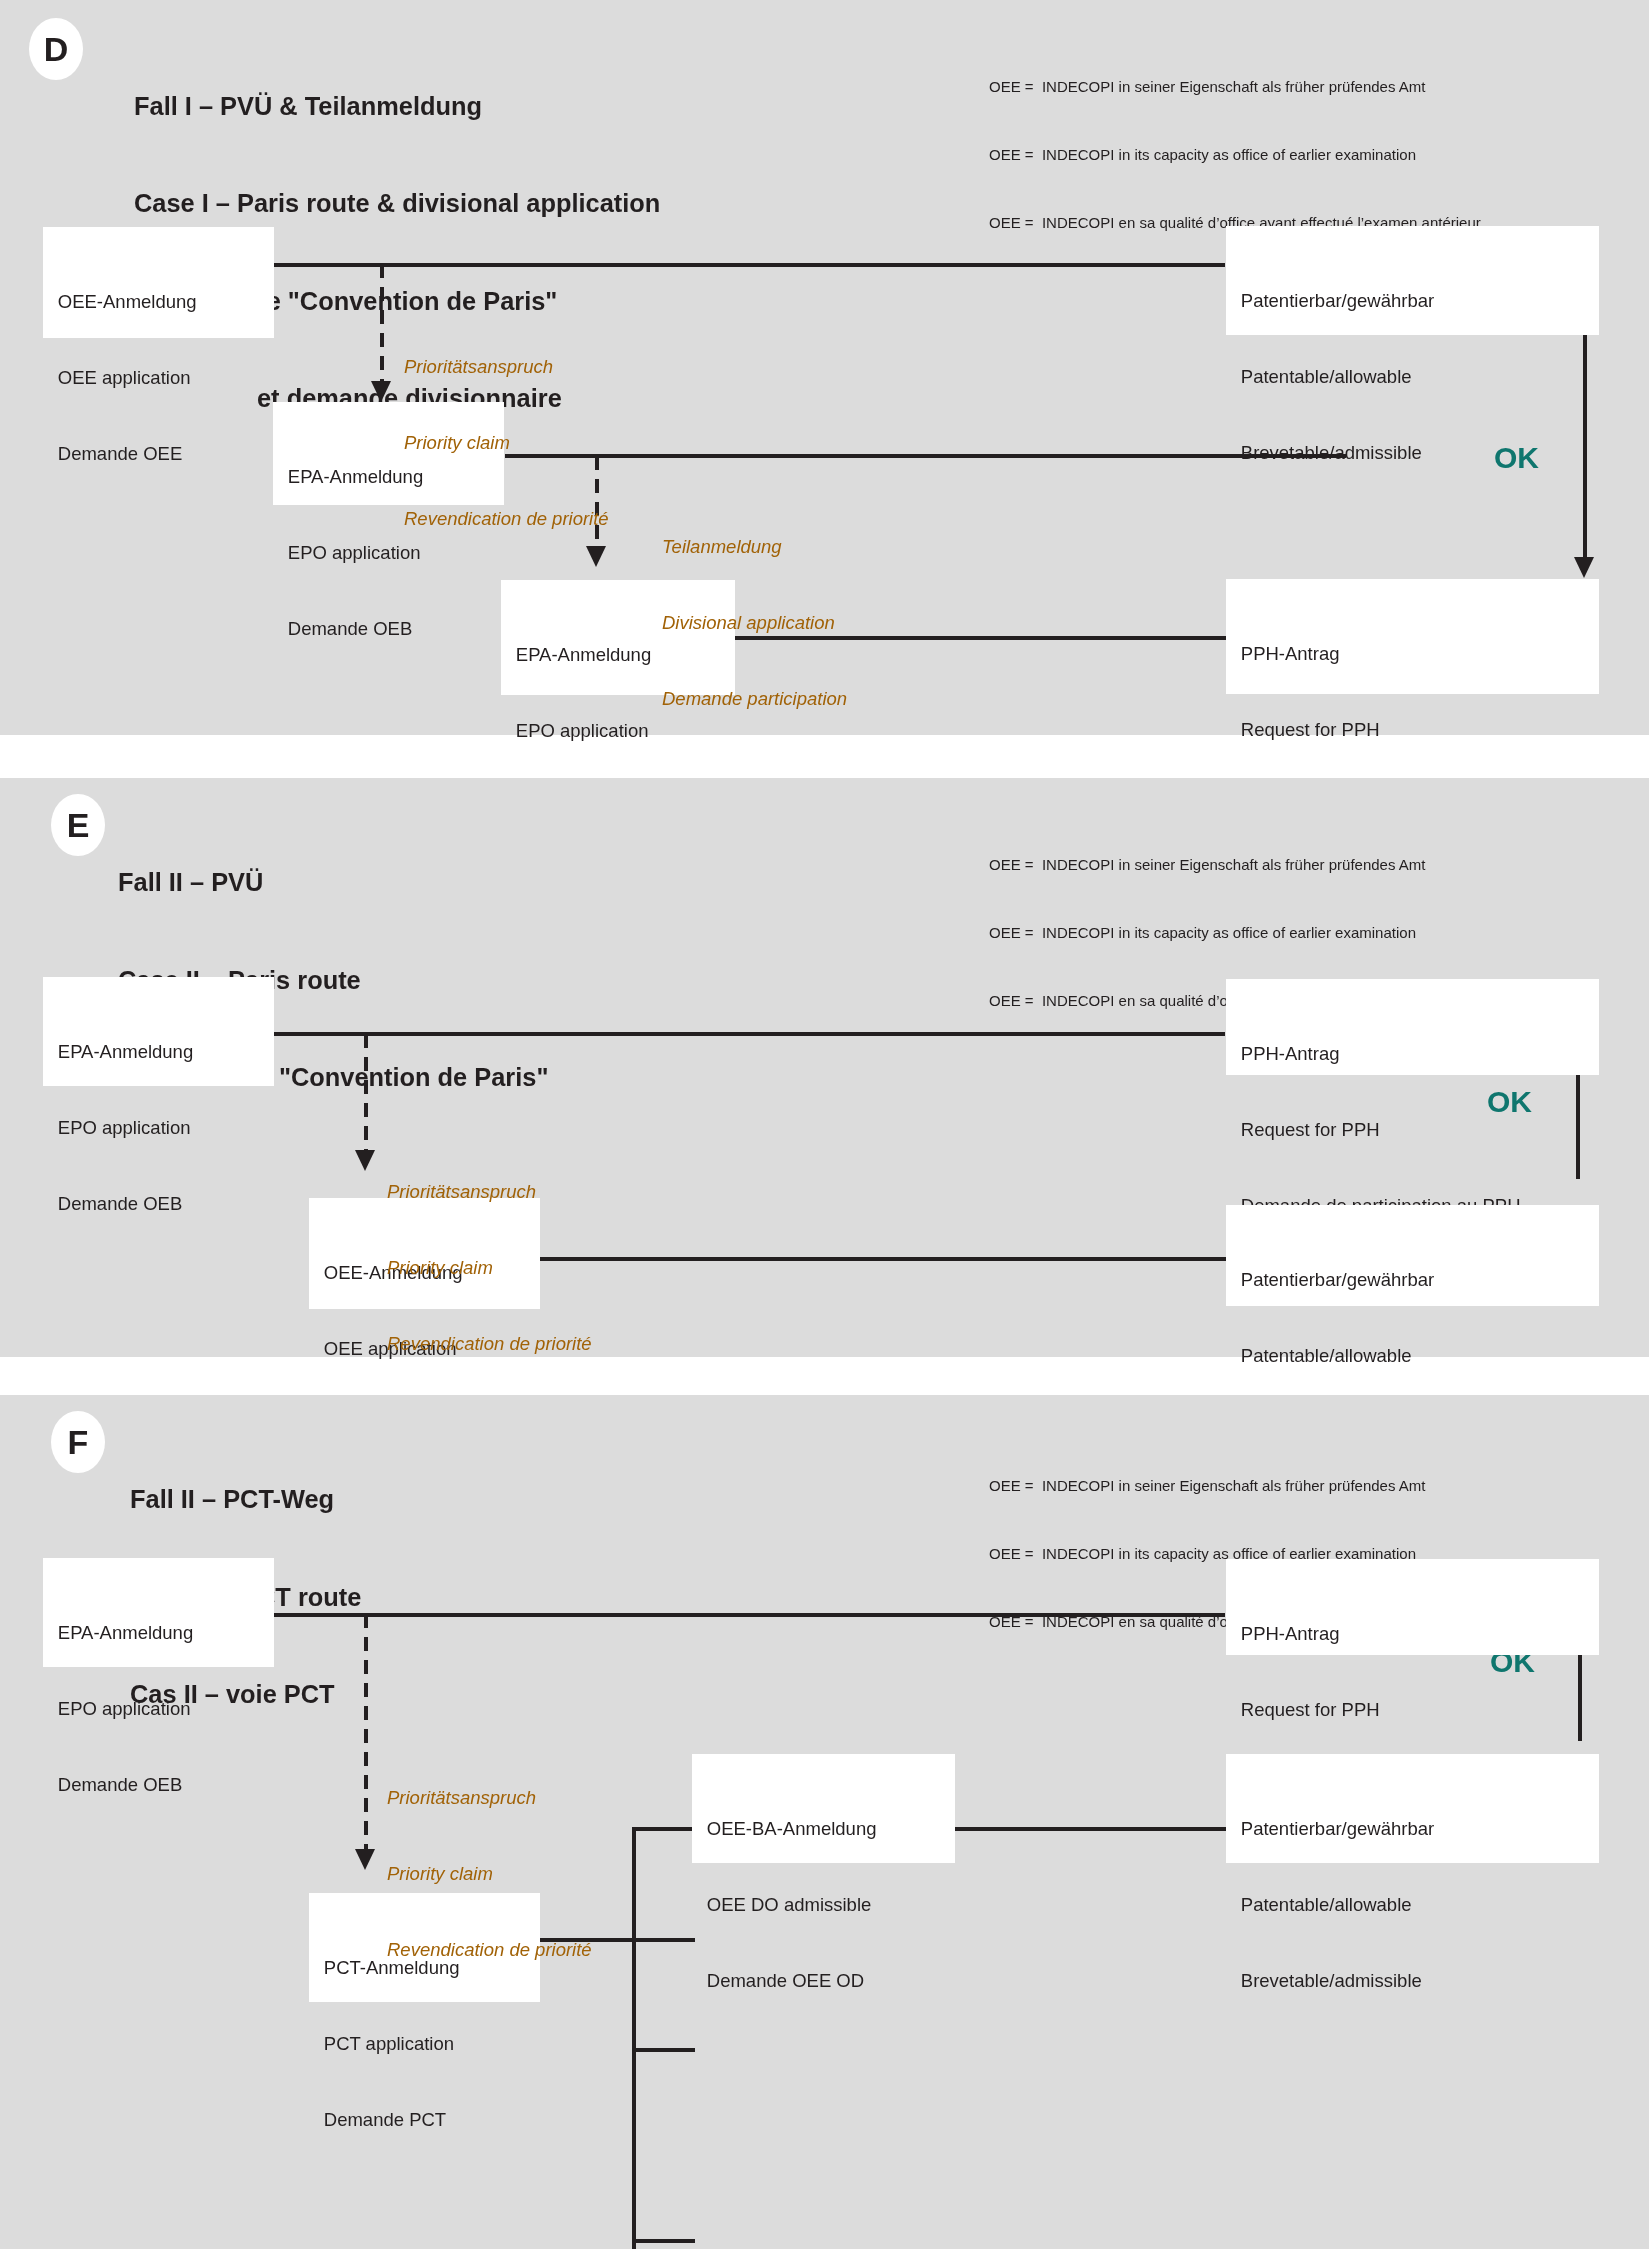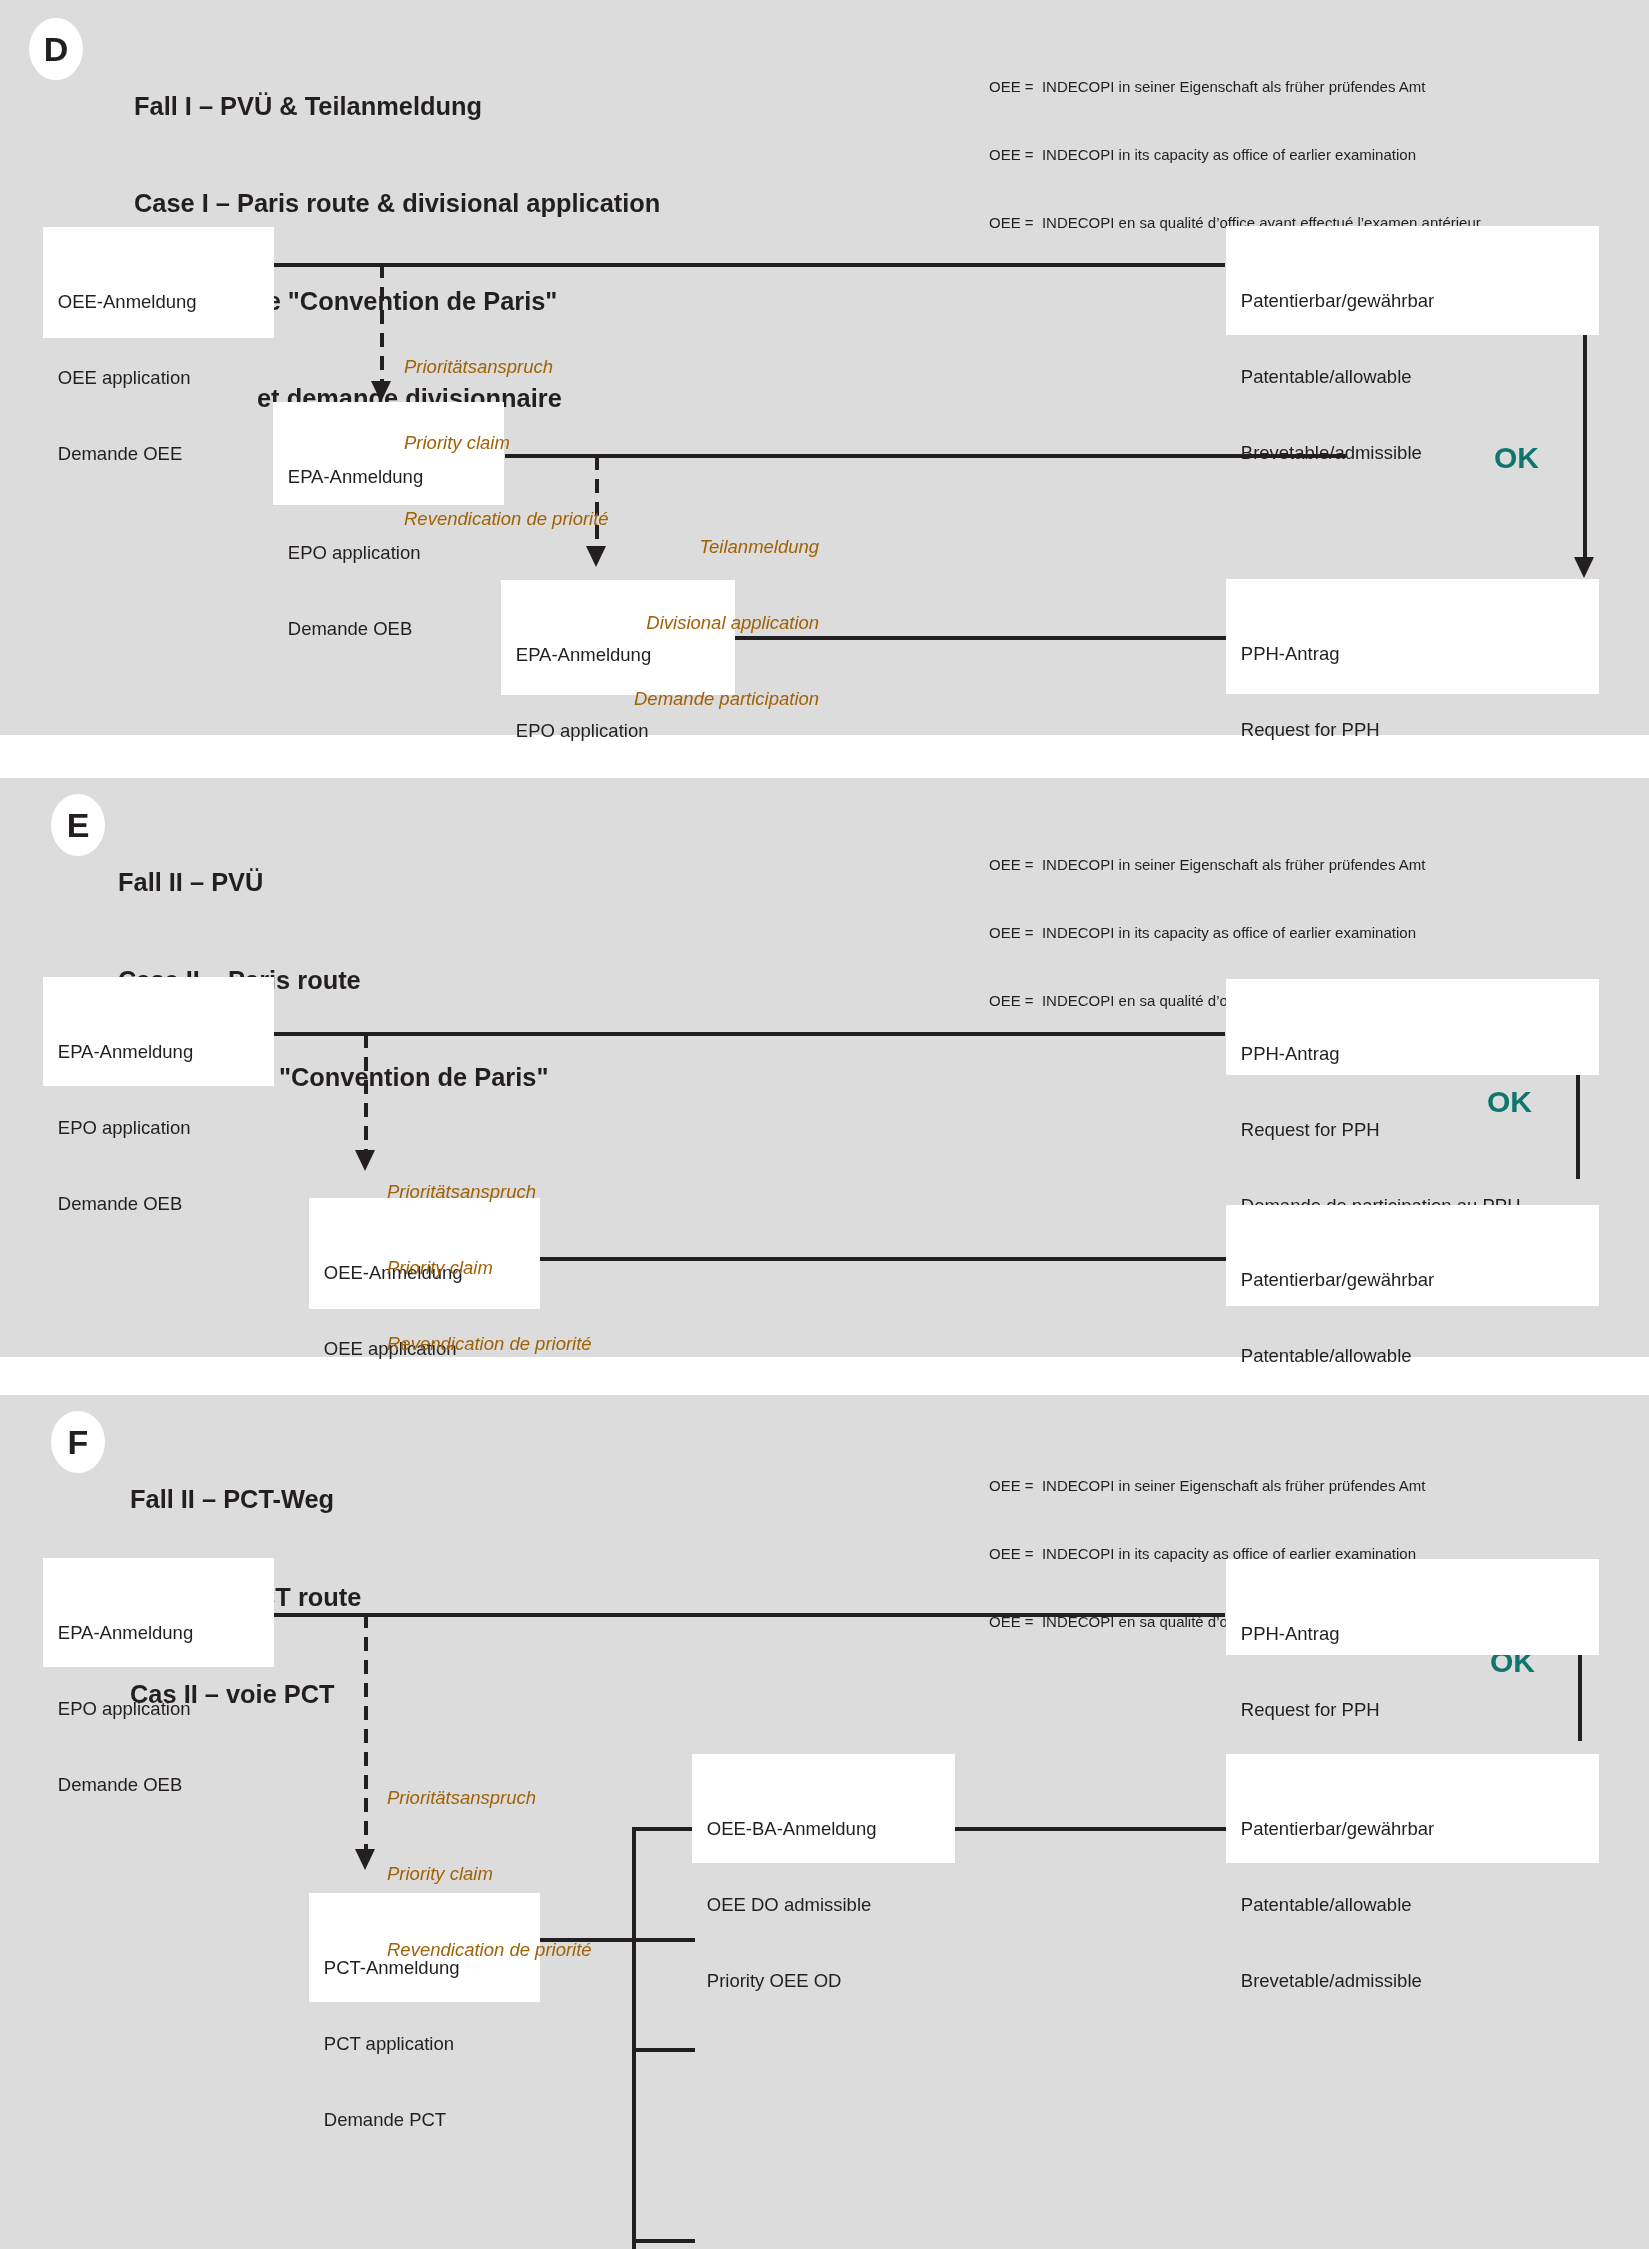--- a/index.html
+++ b/index.html
@@ -183,21 +183,21 @@
       <span class="ln">Request for PPH</span>
       <span class="ln">Demande de participation au PPH</span>
     </div>
 
     <div class="flow-label" style="left:404px; top:303px;">
       <span class="ln">Prioritätsanspruch</span>
       <span class="ln">Priority claim</span>
       <span class="ln">Revendication de priorité</span>
     </div>
 
-    <div class="flow-label" style="left:634px; top:483px;text-align:right;">
+    <div class="flow-label" style="left:662px; top:483px;">
       <span class="ln">Teilanmeldung</span>
       <span class="ln">Divisional application</span>
       <span class="ln">Demande participation</span>
     </div>
   </div>
 
   <div class="panel" id="panel-e">
 
     <div class="badge" style="left:51px; top:16.4px;">E</div>
 
@@ -295,21 +295,21 @@
 
     <div class="node" style="left:309px; top:498px; width:231px; height:109px;">
       <span class="ln">PCT-Anmeldung</span>
       <span class="ln">PCT application</span>
       <span class="ln">Demande PCT</span>
     </div>
 
     <div class="node" style="left:692px; top:359px; width:263px; height:109px;">
       <span class="ln">OEE-BA-Anmeldung</span>
       <span class="ln">OEE DO admissible</span>
-      <span class="ln">Priority OEE OD</span>
+      <span class="ln">Demande OEE OD</span>
     </div>
 
     <div class="node" style="left:1226px; top:164px; width:373px; height:96px;">
       <span class="ln">PPH-Antrag</span>
       <span class="ln">Request for PPH</span>
       <span class="ln">Demande de participation au PPH</span>
     </div>
 
     <div class="node" style="left:1226px; top:359px; width:373px; height:109px;">
       <span class="ln">Patentierbar/gewährbar</span>

